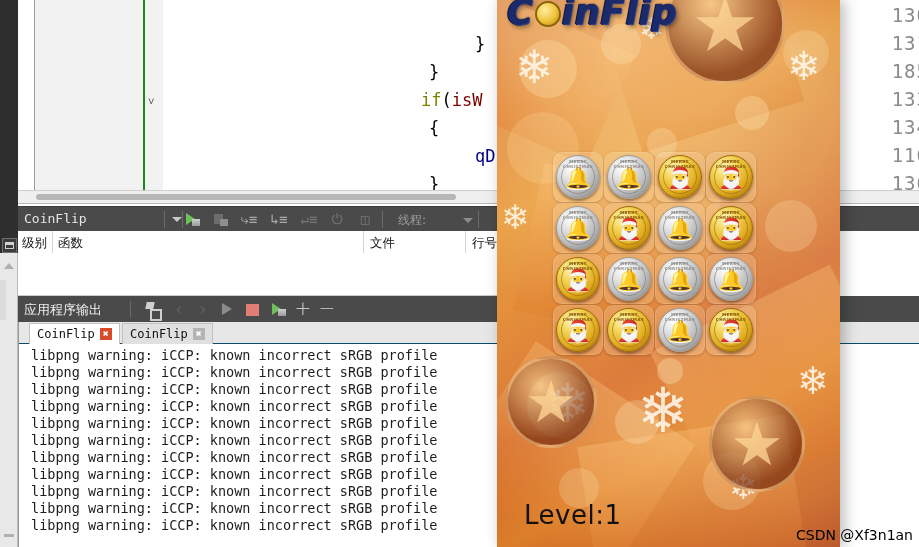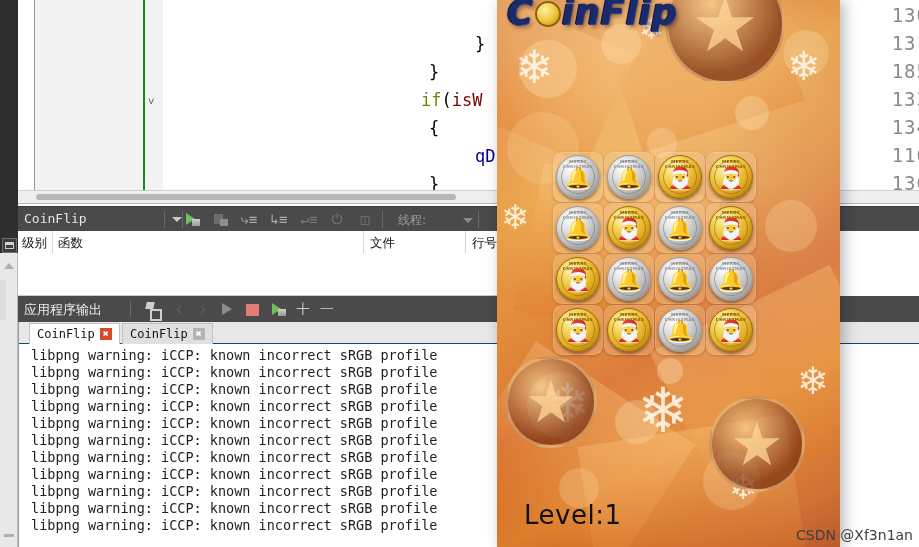--- a/index.html
+++ b/index.html
@@ -326,21 +326,21 @@
     background: linear-gradient(#e23b2a 0%, #c81410 48%, #9e0c08 100%);
     border: 1px solid #8d0a07;
     box-shadow: inset 0 1px 0 rgba(255,255,255,.45), 0 2px 4px rgba(0,0,0,.4);
     display:flex; align-items:center; justify-content:center;
     font-family: "DejaVu Sans", sans-serif; font-size: 15px; font-weight: bold;
     color: #ffffff; text-shadow: 0 1px 1px rgba(0,0,0,.5);
   }
   .watermark {
     position: absolute; right: 6px; bottom: 4px;
     font-family: "DejaVu Sans", sans-serif; font-size: 14px;
-    color: #404040;
+    color: #000000;
   }
 </style>
 </head>
 <body>
 
 <div id="root">
 
   <div class="ide-bg"></div>
 
   <div class="left-strip"></div>

